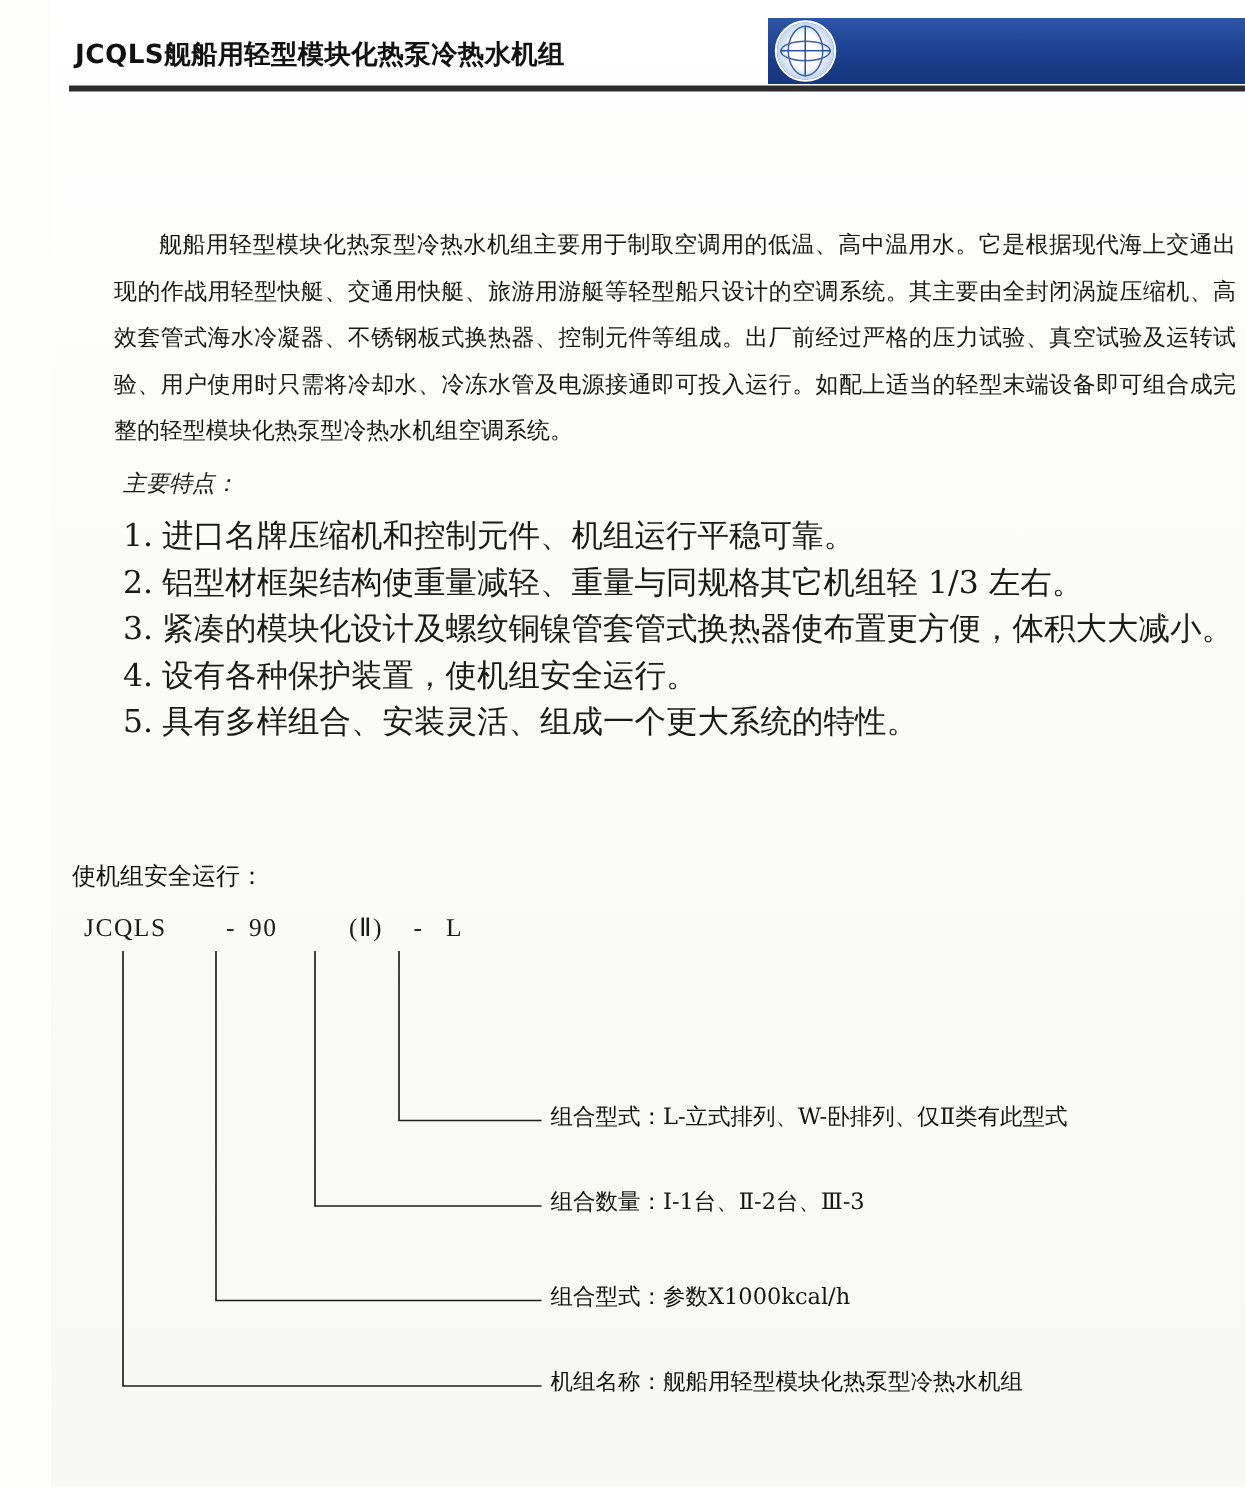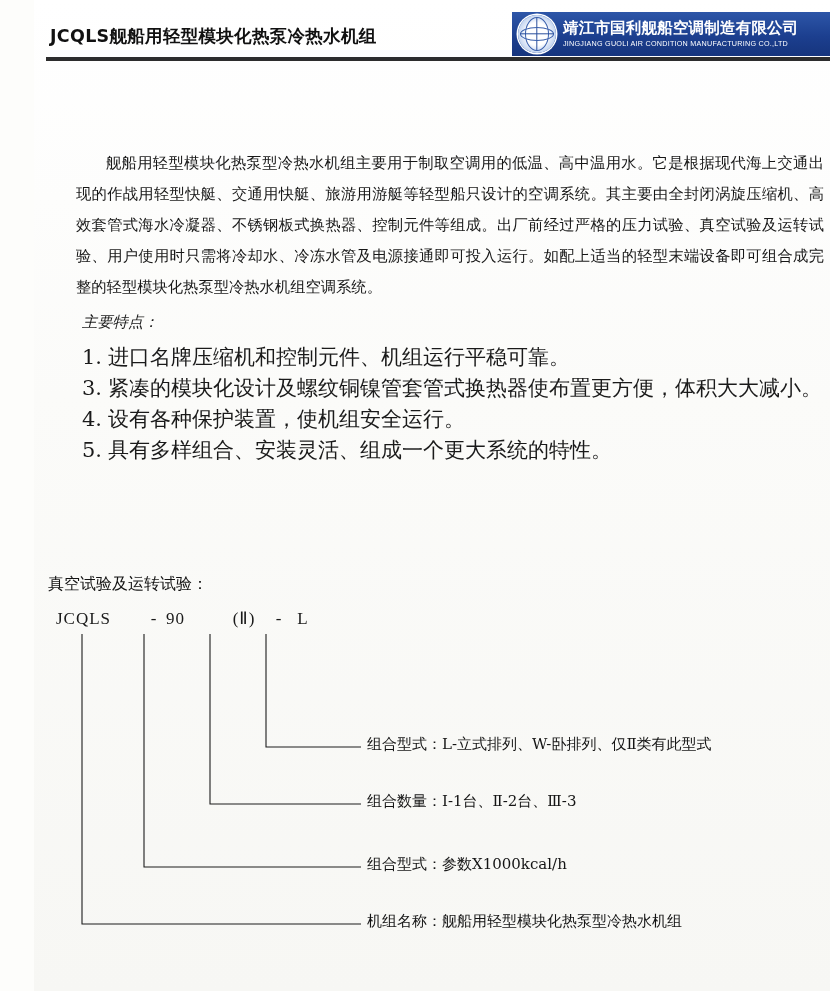--- a/index.html
+++ b/index.html
@@ -235,46 +235,45 @@
 
   <div class="header">
     <div class="header-title">JCQLS舰船用轻型模块化热泵冷热水机组</div>
     <div class="header-rule"></div>
 
     <div class="logo-box">
       <div class="logo-mark">
         <div class="logo-globe-inner"></div>
         <div class="logo-globe-inner2"></div>
       </div>
-      <div class="logo-text">
-        <div class="logo-cn">靖江市国利舰船空调制造有限公司</div>
-        <div class="logo-en">JINGJIANG GUOLI AIR CONDITION MANUFACTURING CO.,LTD</div>
-      </div>
     </div>
   </div>
 
   <div class="intro">舰船用轻型模块化热泵型冷热水机组主要用于制取空调用的低温、高中温用水。它是根据现代海上交通出现的作战用轻型快艇、交通用快艇、旅游用游艇等轻型船只设计的空调系统。其主要由全封闭涡旋压缩机、高效套管式海水冷凝器、不锈钢板式换热器、控制元件等组成。出厂前经过严格的压力试验、真空试验及运转试验、用户使用时只需将冷却水、冷冻水管及电源接通即可投入运行。如配上适当的轻型末端设备即可组合成完整的轻型模块化热泵型冷热水机组空调系统。</div>
 
   <div class="features-title">主要特点：</div>
   <ul class="features">
     <li>
       <span class="num">1.</span><span>进口名牌压缩机和控制元件、机组运行平稳可靠。</span>
     </li>
     <li>
+      <span class="num">2.</span><span>铝型材框架结构使重量减轻、重量与同规格其它机组轻 1/3 左右。</span>
+    </li>
+    <li>
       <span class="num">3.</span><span>紧凑的模块化设计及螺纹铜镍管套管式换热器使布置更方便，体积大大减小。</span>
     </li>
     <li>
       <span class="num">4.</span><span>设有各种保护装置，使机组安全运行。</span>
     </li>
     <li>
       <span class="num">5.</span><span>具有多样组合、安装灵活、组成一个更大系统的特性。</span>
     </li>
   </ul>
 
-  <div class="section-title">真空试验及运转试验：</div>
+  <div class="section-title">使机组安全运行：</div>
 
   <div class="code-line">
     <span class="c-name">JCQLS</span><span class="c-dash1">-</span><span class="c-cap">90</span><span class="c-qty">(Ⅱ)</span><span class="c-dash2">-</span><span class="c-type">L</span>
   </div>
 
   <svg class="leaders" viewBox="0 0 830 991" xmlns="http://www.w3.org/2000/svg">
     <g stroke="#1d1d1d" stroke-width="1.1" fill="none">
 
       <path d="M232 634 L232 747 L327 747"></path>
 

